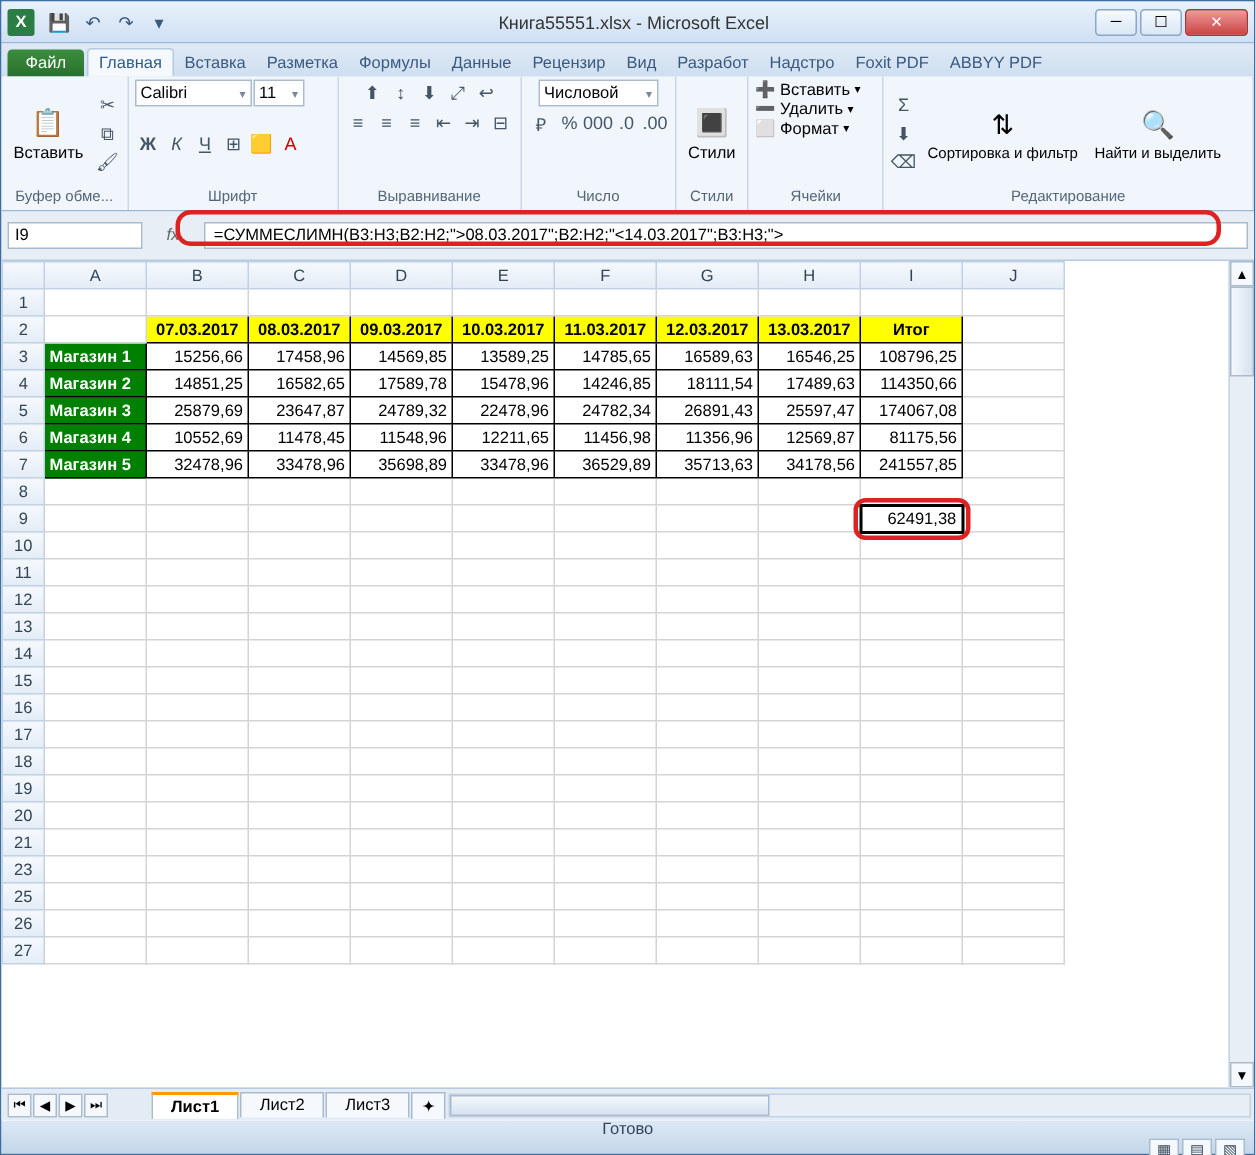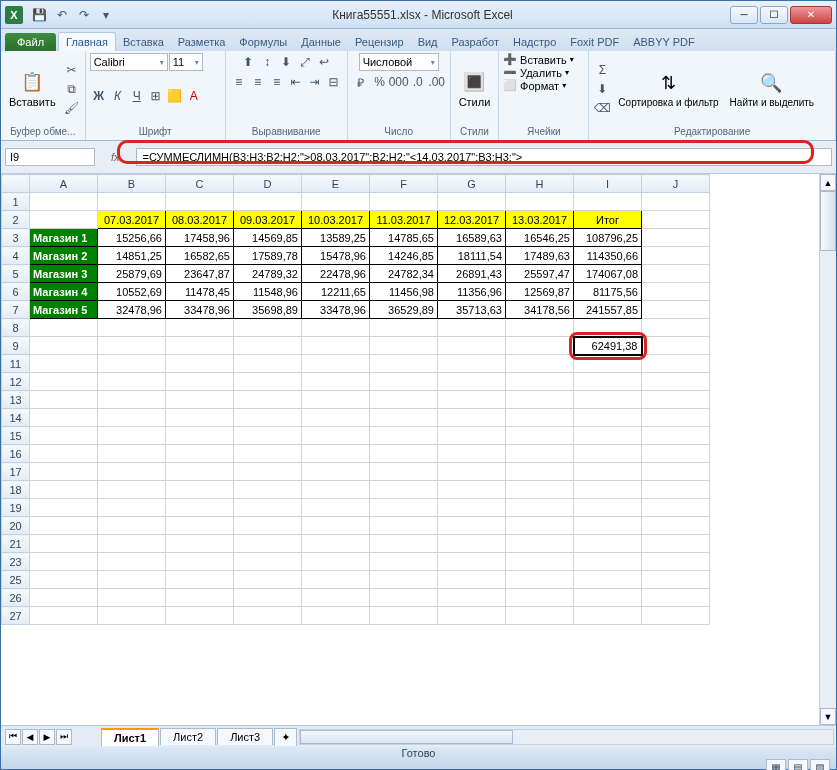--- a/index.html
+++ b/index.html
@@ -44,21 +44,21 @@
 
 
 .grid-area { flex: 1; display: flex; flex-direction: column; background: #fff; overflow: hidden; position: relative; }
 .grid-scroll { flex: 1; overflow: auto; }
 table.sheet { border-collapse: collapse; font-size: 11px; }
 table.sheet th { background: linear-gradient(#f5f9fd,#e3ecf6); border: 1px solid #c3d2e3; font-weight: normal; color: #345; }
 table.sheet th.colhdr { height: 18px; min-width: 68px; }
 table.sheet th.rowhdr { width: 28px; text-align: center; }
 table.sheet th.corner { width: 28px; height: 18px; }
 table.sheet td { border: 1px solid #d4d4d4; height: 18px; padding: 0 3px; text-align: right; min-width: 68px; white-space: nowrap; }
-.hdr-yellow { background: #ffff00 !important; text-align: center !important; font-weight: normal; border: 1px solid #000 !important; }
+.hdr-yellow { background: #ffff00 !important; text-align: center !important; font-weight: bold; border: 1px solid #000 !important; }
 .row-green { background: #008000 !important; color: #fff; text-align: left !important; font-weight: bold; border: 1px solid #000 !important; }
 .data-cell { border: 1px solid #000 !important; }
 .sel-cell { border: 2px solid #000 !important; position: relative; }
 .highlight-result { position: absolute; border: 3px solid #d22; border-radius: 8px; pointer-events: none; }
 
 
 .sheetbar { height: 22px; display: flex; align-items: center; background: #e3ecf5; border-top: 1px solid #b5c9e0; font-size: 11px; }
 .navset { display: flex; gap: 1px; padding: 0 4px; }
 .navbtn { width: 16px; height: 16px; border: 1px solid #abc; display: flex; align-items: center; justify-content: center; font-size: 9px; cursor: pointer; background: #f5f9fd; }
 .sheet-tab { padding: 2px 12px; background: #f5f9fd; border: 1px solid #abc; border-bottom: none; cursor: pointer; margin-left: 1px; }
@@ -390,20 +390,33 @@
                 <td class=""></td>
                 <td class=""></td>
                 <td class=""></td>
                 <td class=""></td>
                 <td class=""></td>
                 <td class=""></td>
                 <td class="sel-cell" id="result-cell" style="position: relative; margin-left: 24px;">62491,38</td>
                 <td class=""></td>
               </tr>
               <tr>
+                <th class="rowhdr">10</th>
+                <td class=""></td>
+                <td class=""></td>
+                <td class=""></td>
+                <td class=""></td>
+                <td class=""></td>
+                <td class=""></td>
+                <td class=""></td>
+                <td class=""></td>
+                <td class=""></td>
+                <td class=""></td>
+              </tr>
+              <tr>
                 <th class="rowhdr">11</th>
                 <td class=""></td>
                 <td class=""></td>
                 <td class=""></td>
                 <td class=""></td>
                 <td class=""></td>
                 <td class=""></td>
                 <td class=""></td>
                 <td class=""></td>
                 <td class=""></td>

